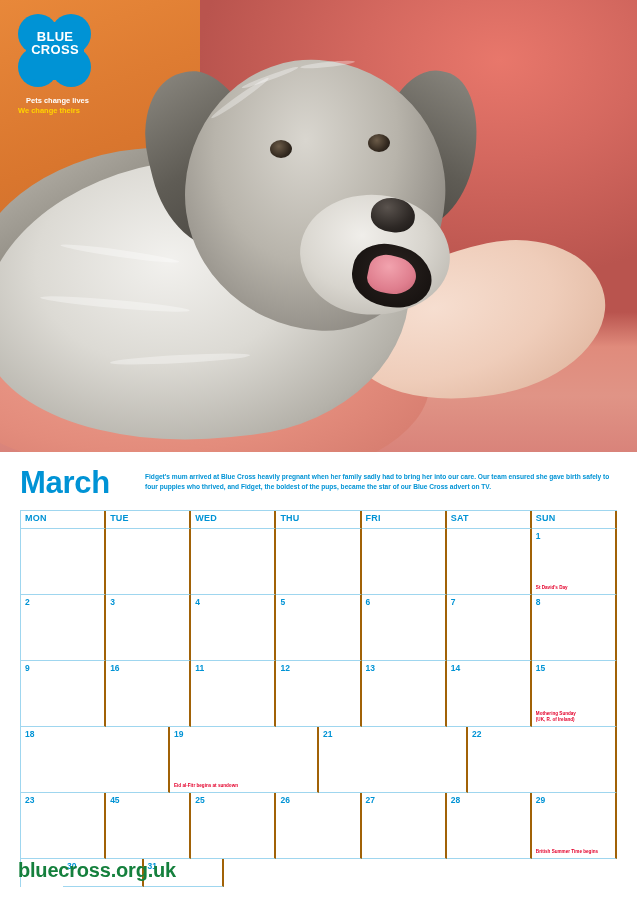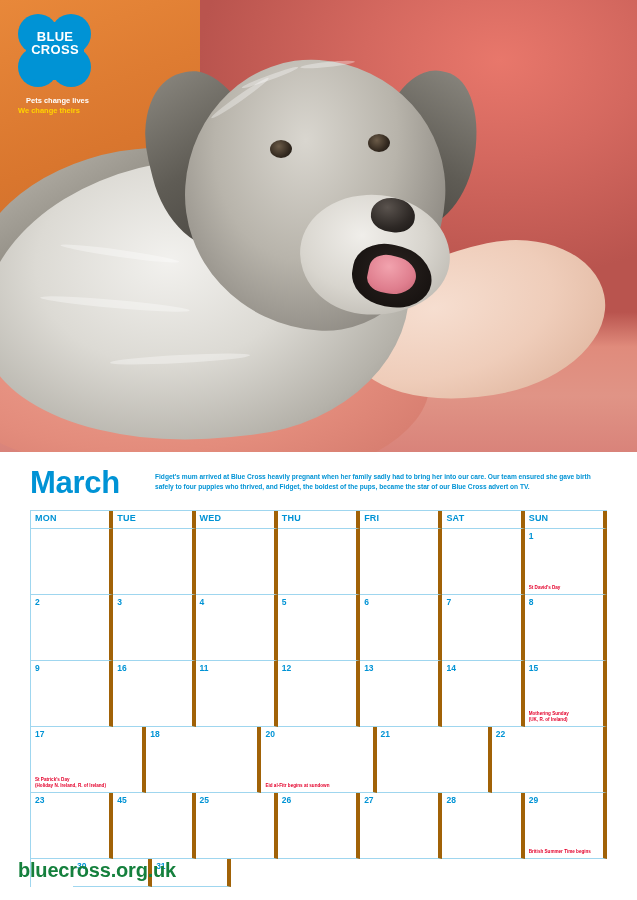--- a/index.html
+++ b/index.html
@@ -211,21 +211,21 @@
     font-size: 7.5px;
     line-height: 10px;
     font-weight: bold;
   }
   .logo-tag .l1 { color: #ffffff; padding-left: 8px; }
   .logo-tag .l2 { color: #ffd200; }
 
   
   .cal {
     position: relative;
-    padding: 0 30px;
+    padding: 0 20px;
   }
   .cal-head {
     display: flex;
     align-items: flex-start;
     padding-top: 14px;
     padding-bottom: 10px;
   }
   .month {
     color: #0093d5;
     font-size: 31px;
@@ -248,21 +248,21 @@
   
   .grid {
     border-top: 1px solid #9fd6ef;
     border-left: 1px solid #9fd6ef;
   }
   .row {
     display: flex;
   }
   .cell {
     flex: 1 1 0;
-    border-right: 4px solid #a16207;
+    border-right: 2px solid #a16207;
     border-bottom: 1px solid #9fd6ef;
     box-sizing: border-box;
     position: relative;
     min-width: 0;
   }
   .dow {
     height: 18px;
     padding: 2px 4px 0 4px;
     color: #0093d5;
     font-size: 9px;
@@ -459,29 +459,25 @@
             <div class="note"></div>
           </div>
         <div class="cell day">
             <div class="num">15</div>
             <div class="note">Mothering Sunday<br>(UK, R. of Ireland)</div>
           </div>
       </div>
 
       <div class="row">
         <div class="cell day">
-            <div class="num">17</div>
-            <div class="note">St Patrick's Day<br>(Holiday N. Ireland, R. of Ireland)</div>
-          </div>
-        <div class="cell day">
             <div class="num">18</div>
             <div class="note"></div>
           </div>
         <div class="cell day">
-            <div class="num">20</div>
+            <div class="num">19</div>
             <div class="note">Eid al-Fitr begins at sundown</div>
           </div>
         <div class="cell day">
             <div class="num">21</div>
             <div class="note"></div>
           </div>
         <div class="cell day">
             <div class="num">22</div>
             <div class="note"></div>
           </div>

